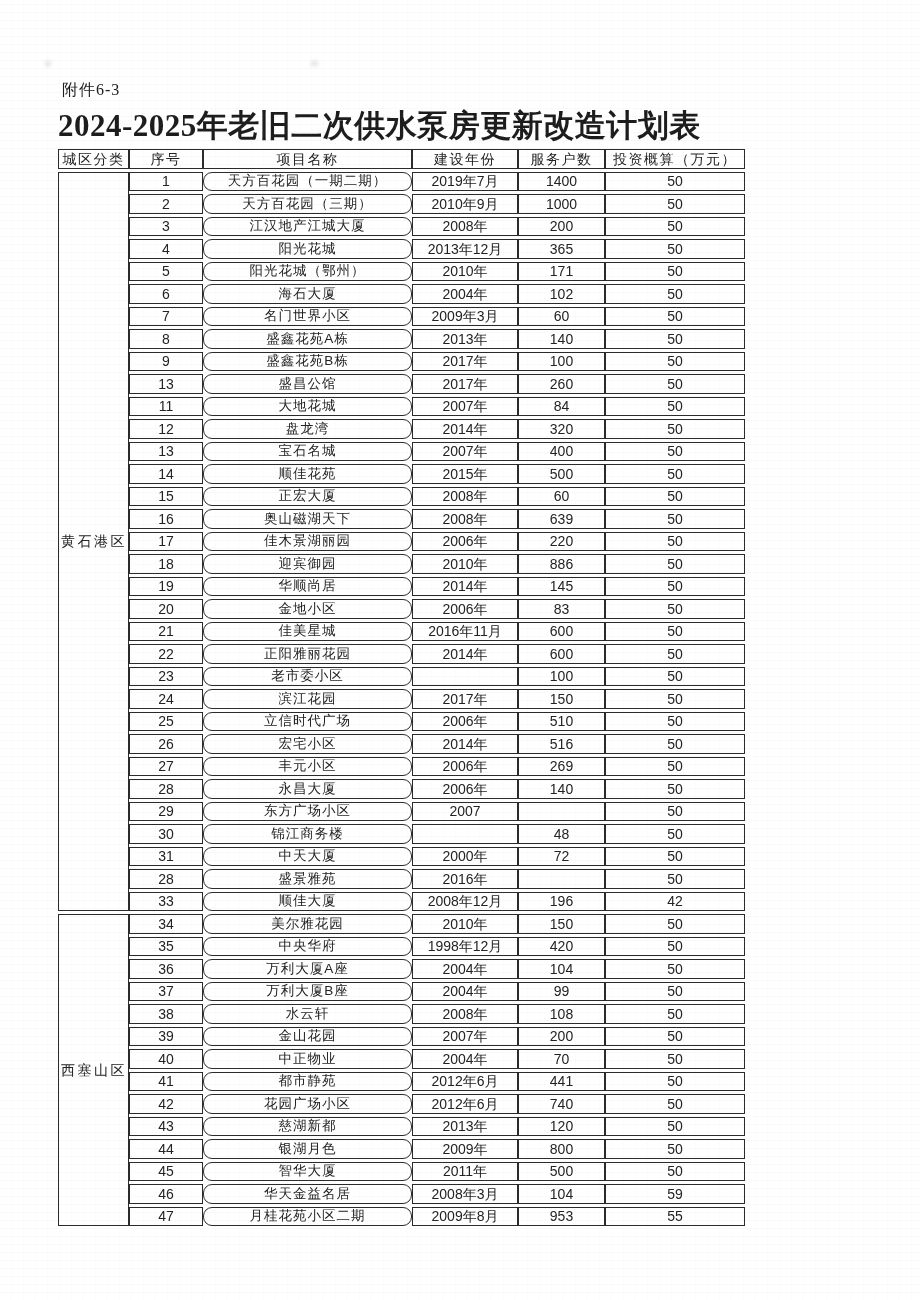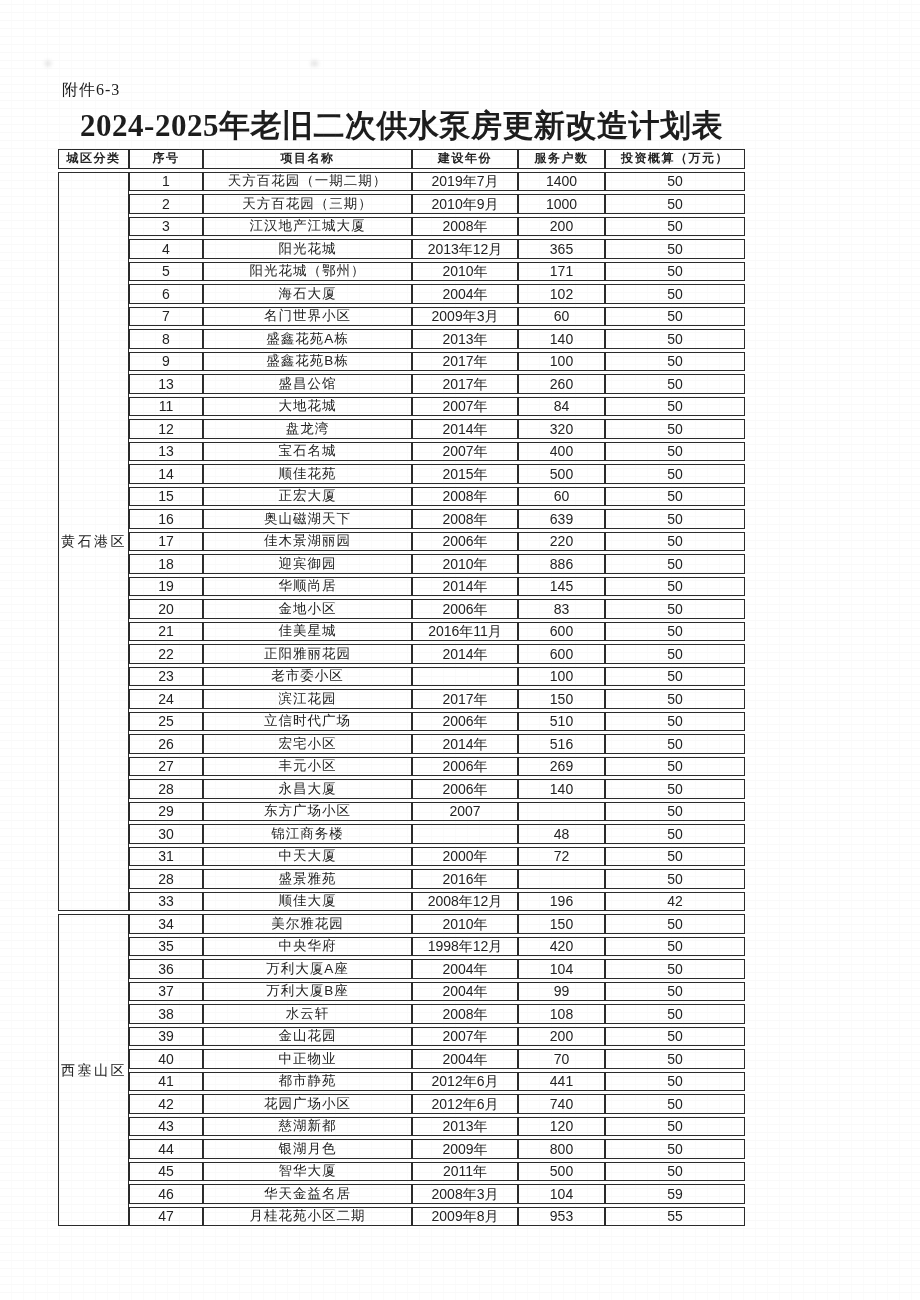--- a/index.html
+++ b/index.html
@@ -11,39 +11,39 @@
     font-family:"Liberation Sans",sans-serif;
     overflow:hidden;
   }
   .attachment{
     position:absolute;left:62px;top:80px;
     font-family:"Liberation Serif",serif;
     font-size:16px;font-weight:normal;letter-spacing:1px;
   }
   .title{
     position:absolute;left:58px;top:105px;width:687px;margin:0;
-    text-align:center;white-space:nowrap;
+    text-align:left;white-space:nowrap;
     font-family:"Liberation Serif",serif;
     font-size:31px;font-weight:bold;letter-spacing:0.5px;
   }
   table.plan-table{
     position:absolute;left:58px;top:146px;width:687px;
     table-layout:fixed;
     border-collapse:separate;border-spacing:0 3px;
   }
   th,td{
     border:1px solid #2a2a2a;
     text-align:center;vertical-align:middle;
     padding:0 2px;height:17.5px;line-height:1.15;
     overflow:hidden;white-space:nowrap;
     font-size:13.5px;color:#222;
   }
-  th{font-weight:bold;letter-spacing:1.5px;font-size:12px;}
+  th{font-weight:normal;letter-spacing:1.5px;font-size:14px;}
   td.num{font-size:14px;letter-spacing:0;}
-  td.name-cell{letter-spacing:1px;}
+  td.name-cell{letter-spacing:1px;border-radius:9px;}
   td.district-cell{letter-spacing:2.5px;font-size:14px;}
   
   .speck{position:absolute;border-radius:50%;background:#9a9a9a;filter:blur(2px);opacity:.35;}
   .s1{left:45px;top:61px;width:6px;height:5px;}
   .s2{left:311px;top:61px;width:7px;height:5px;}
   .scan-noise{
     position:absolute;inset:0;pointer-events:none;opacity:.04;
     background:
       repeating-linear-gradient(0deg,transparent 0 7px,#888 7px 8px),
       repeating-linear-gradient(90deg,transparent 0 11px,#aaa 11px 12px);

